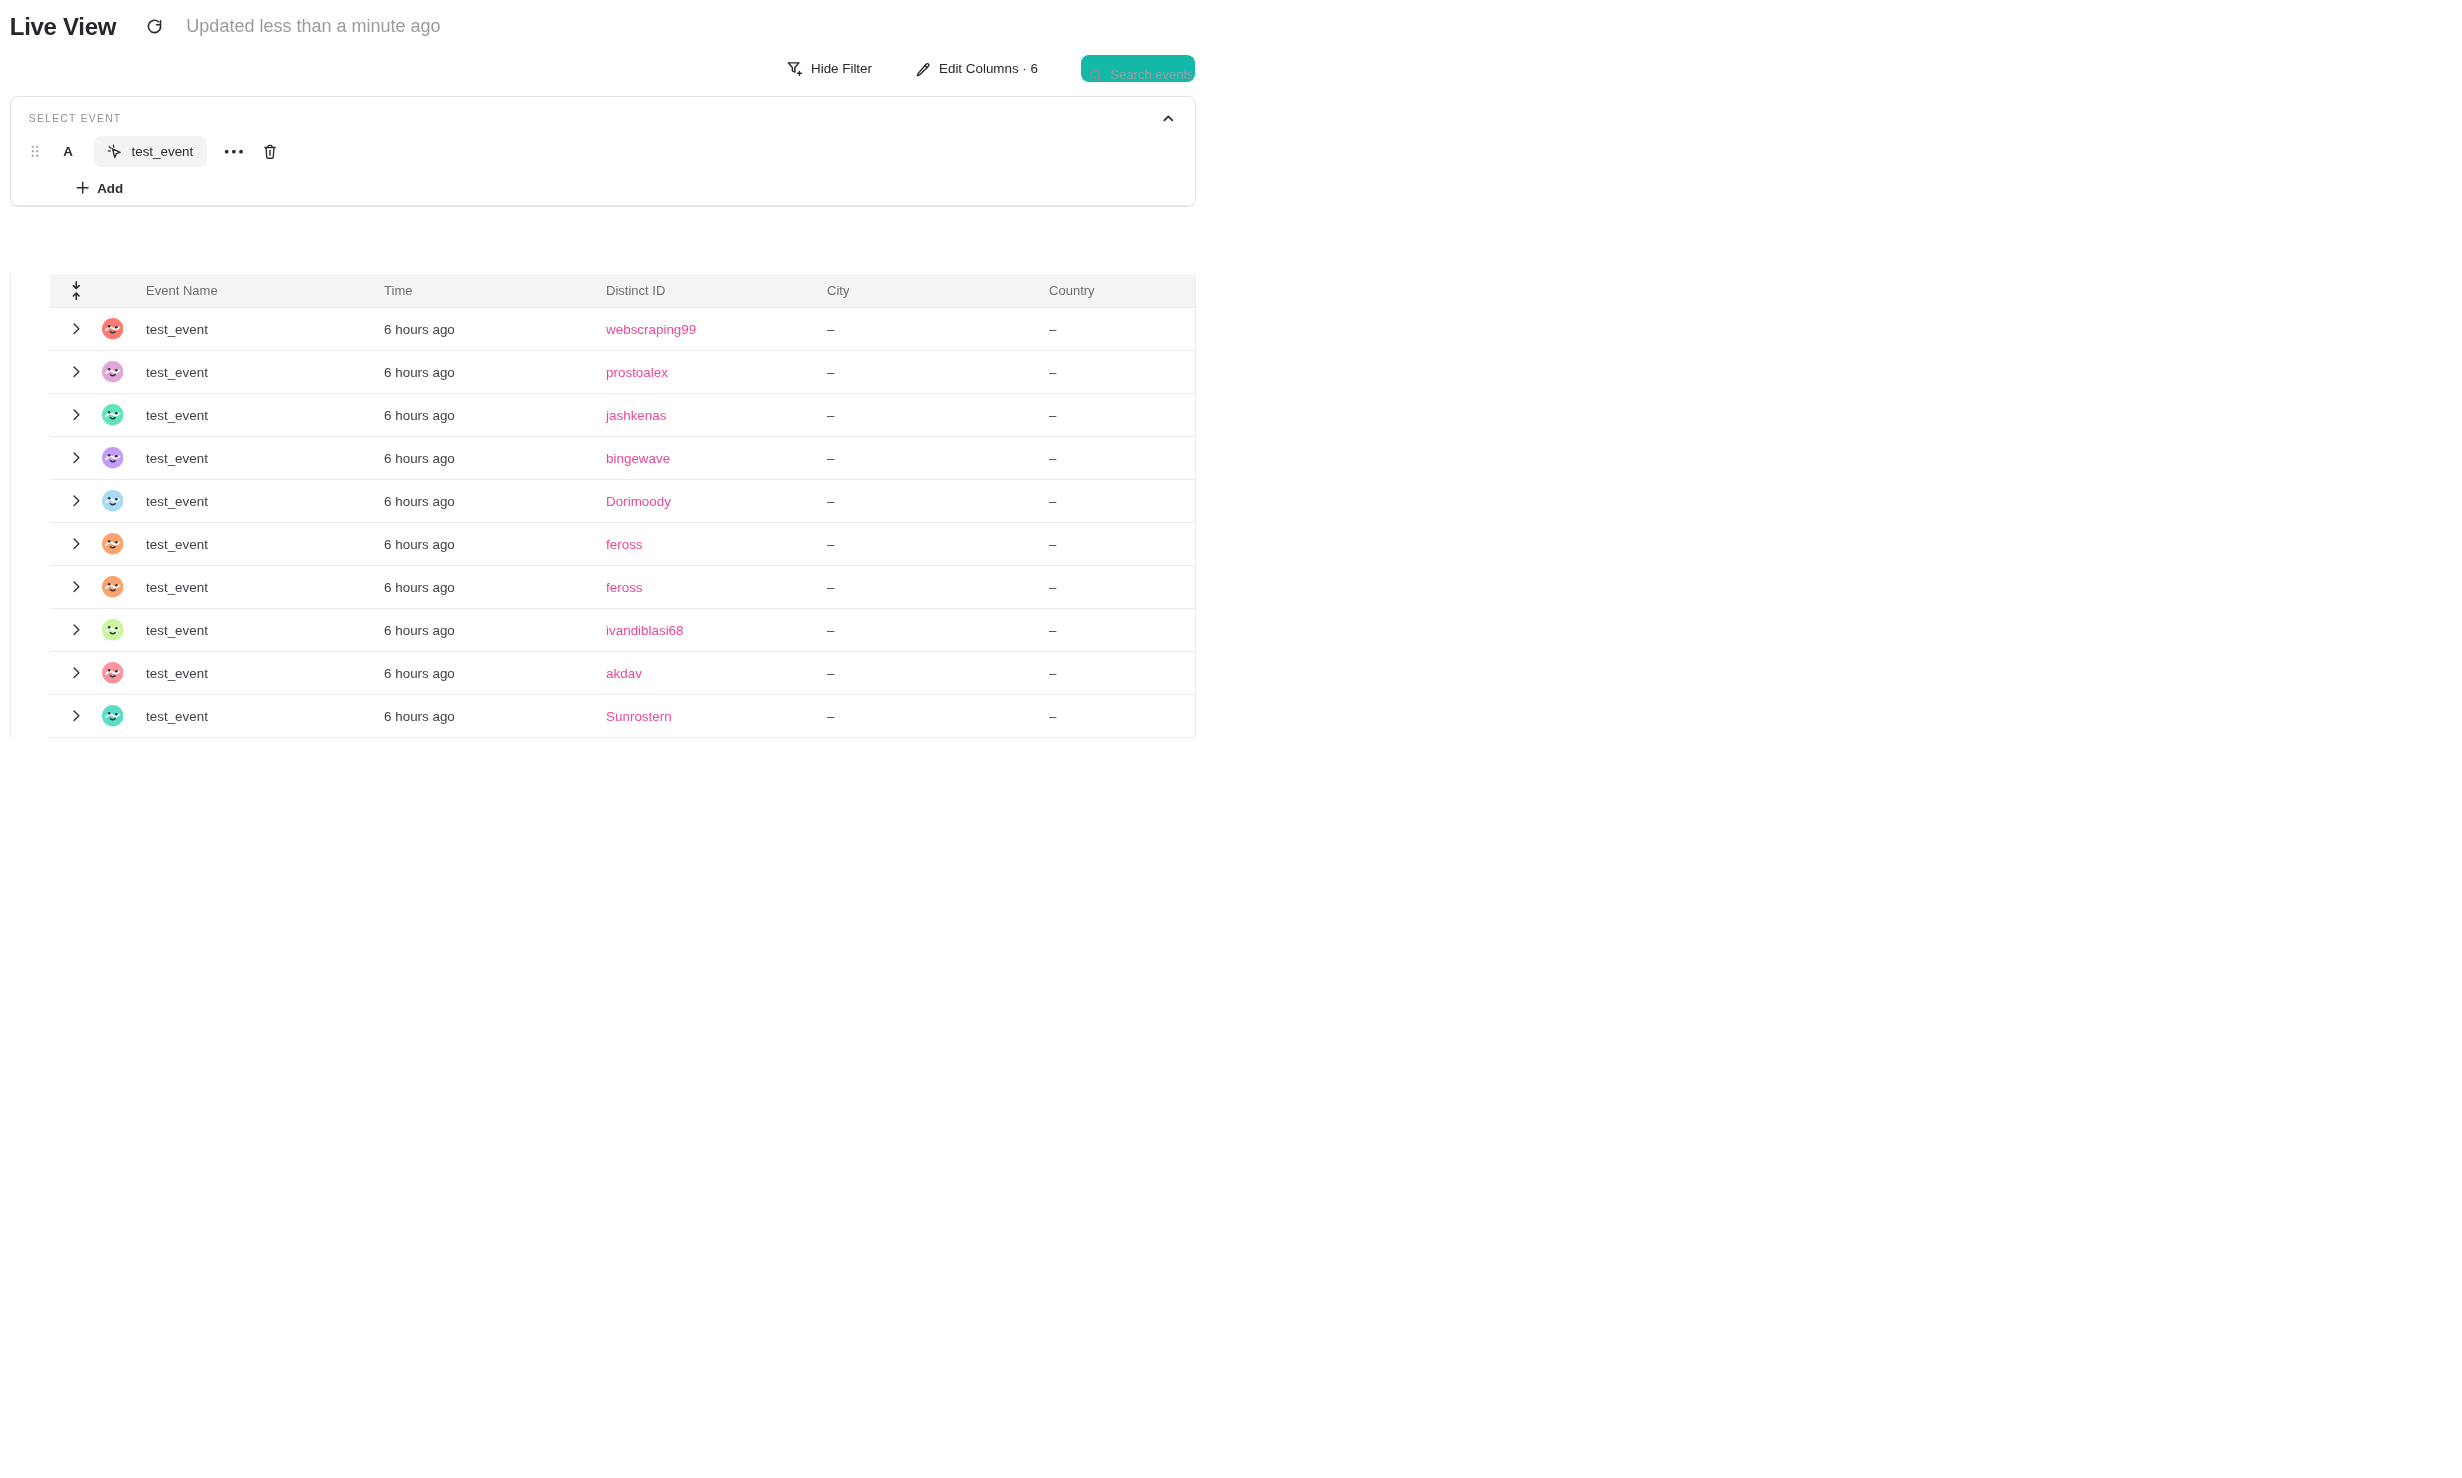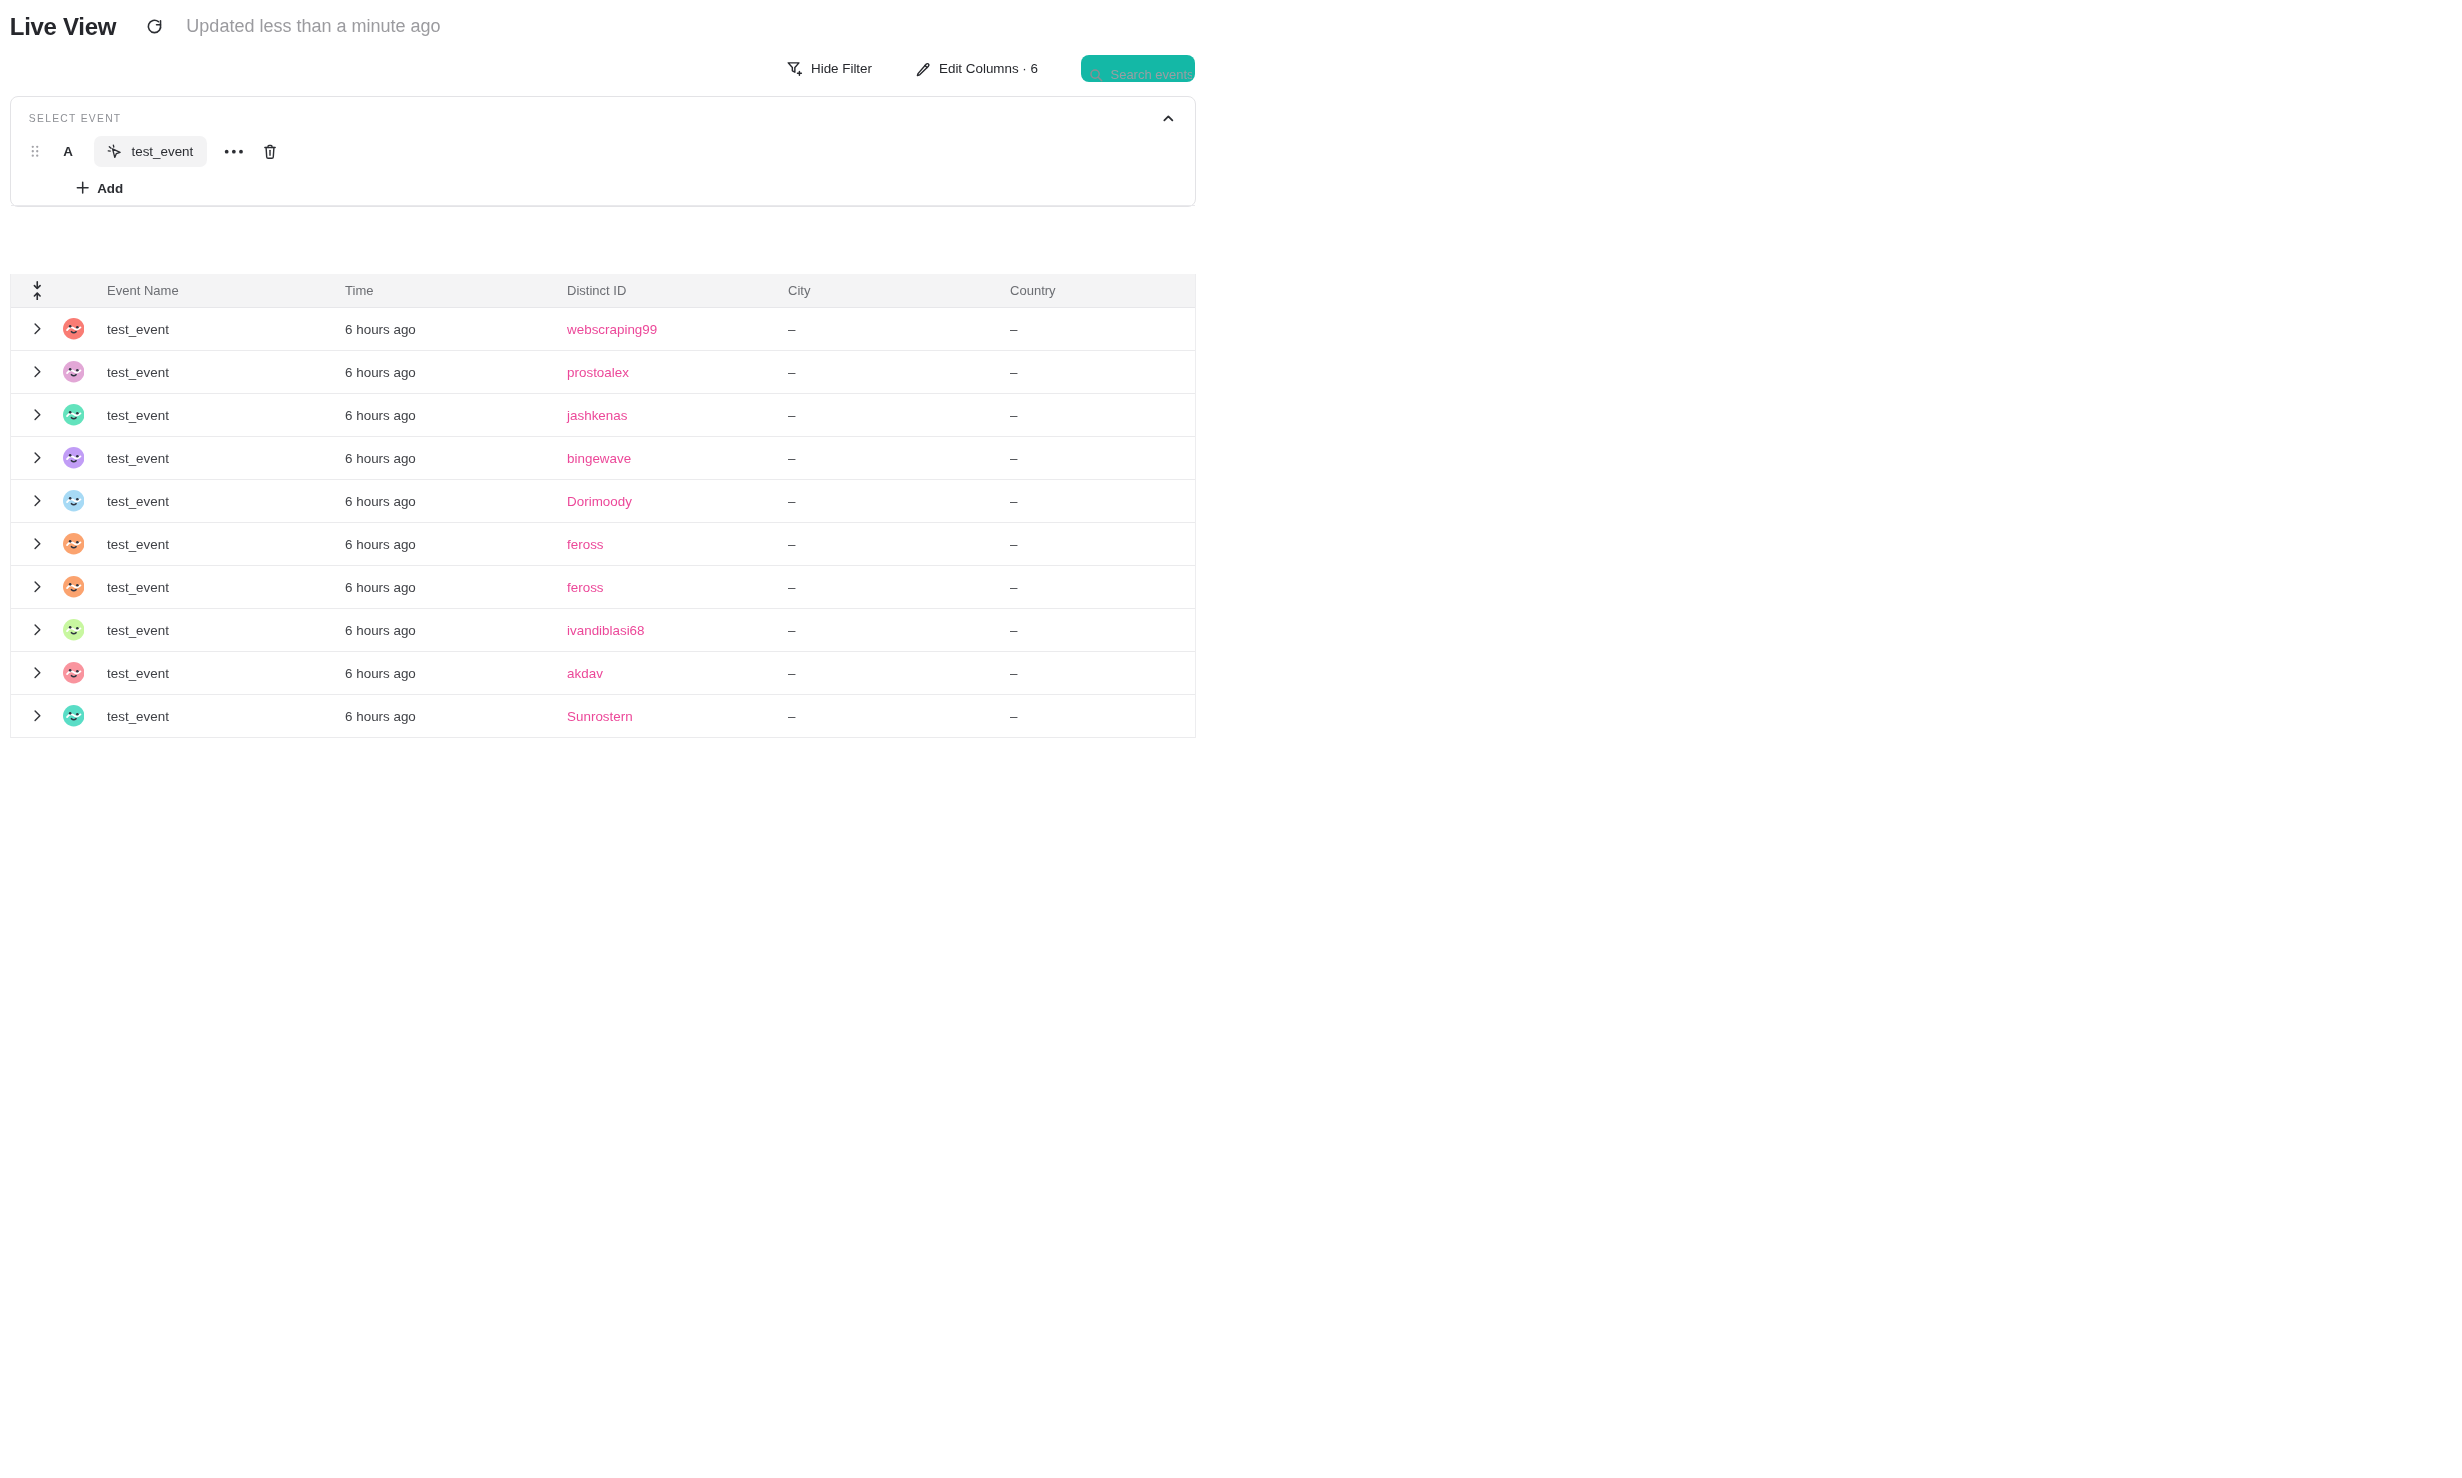--- a/index.html
+++ b/index.html
@@ -31,21 +31,21 @@
   .event-chip { display:flex; align-items:center; gap:9px; background:#f3f3f4; border-radius:7.2px; height:31px; padding:0 13.4px; margin-left:19.7px; cursor:pointer; }
   .event-chip-label { font-size:13.4px; font-weight:500; color:#2c2e33; }
   .ellipsis-btn { margin-left:17px; display:flex; align-items:center; cursor:pointer; }
   .trash-btn { margin-left:19px; display:flex; align-items:center; cursor:pointer; }
   .add-row { display:flex; gap:8px; margin-top:14.3px; margin-left:47px; cursor:pointer; width:max-content; }
   .add-label { font-size:13.4px; font-weight:700; color:#2c2e33; }
   .qc-divider { border-top:0.9px solid #e9e9ec; }
   .qc-section-filters { height:36px; display:flex; align-items:center; justify-content:space-between; padding:0 18px; }
 
   
-  .events-table { position:absolute; top:274px; left:9.8px; width:1186px; border-left:0.9px solid #ededef; border-right:0.9px solid #ededef; }
+  .events-table { position:absolute; top:274px; left:9.8px; width:1186px; border-left:0.9px solid #ededef; border-right:0.9px solid #ededef;padding-left:39px; }
   .thead-row, .trow { display:grid; grid-template-columns:43px 39px 238px 222px 221px 222px 199px; align-items:center; }
   .thead-row { height:34px; background:#f4f4f5; border-bottom:0.9px solid #e7e7ea; }
   .h-cell { font-size:13px; color:#6c6e73; padding-left:14.3px; }
   .h-expand { display:flex; justify-content:center; padding-left:10.7px; }
   .trow { height:43px; border-bottom:0.9px solid #ebebed; background:#fff; }
   .cell { font-size:13.4px; color:#404247; padding-left:14.3px; white-space:nowrap; overflow:hidden; }
   .cell-expand { display:flex; justify-content:center; padding-left:10.7px; cursor:pointer; }
   .cell-avatar { display:flex; justify-content:center; }
   .cell-link a { color:#ec4899; text-decoration:none; cursor:pointer; }
   svg { display:block; }

